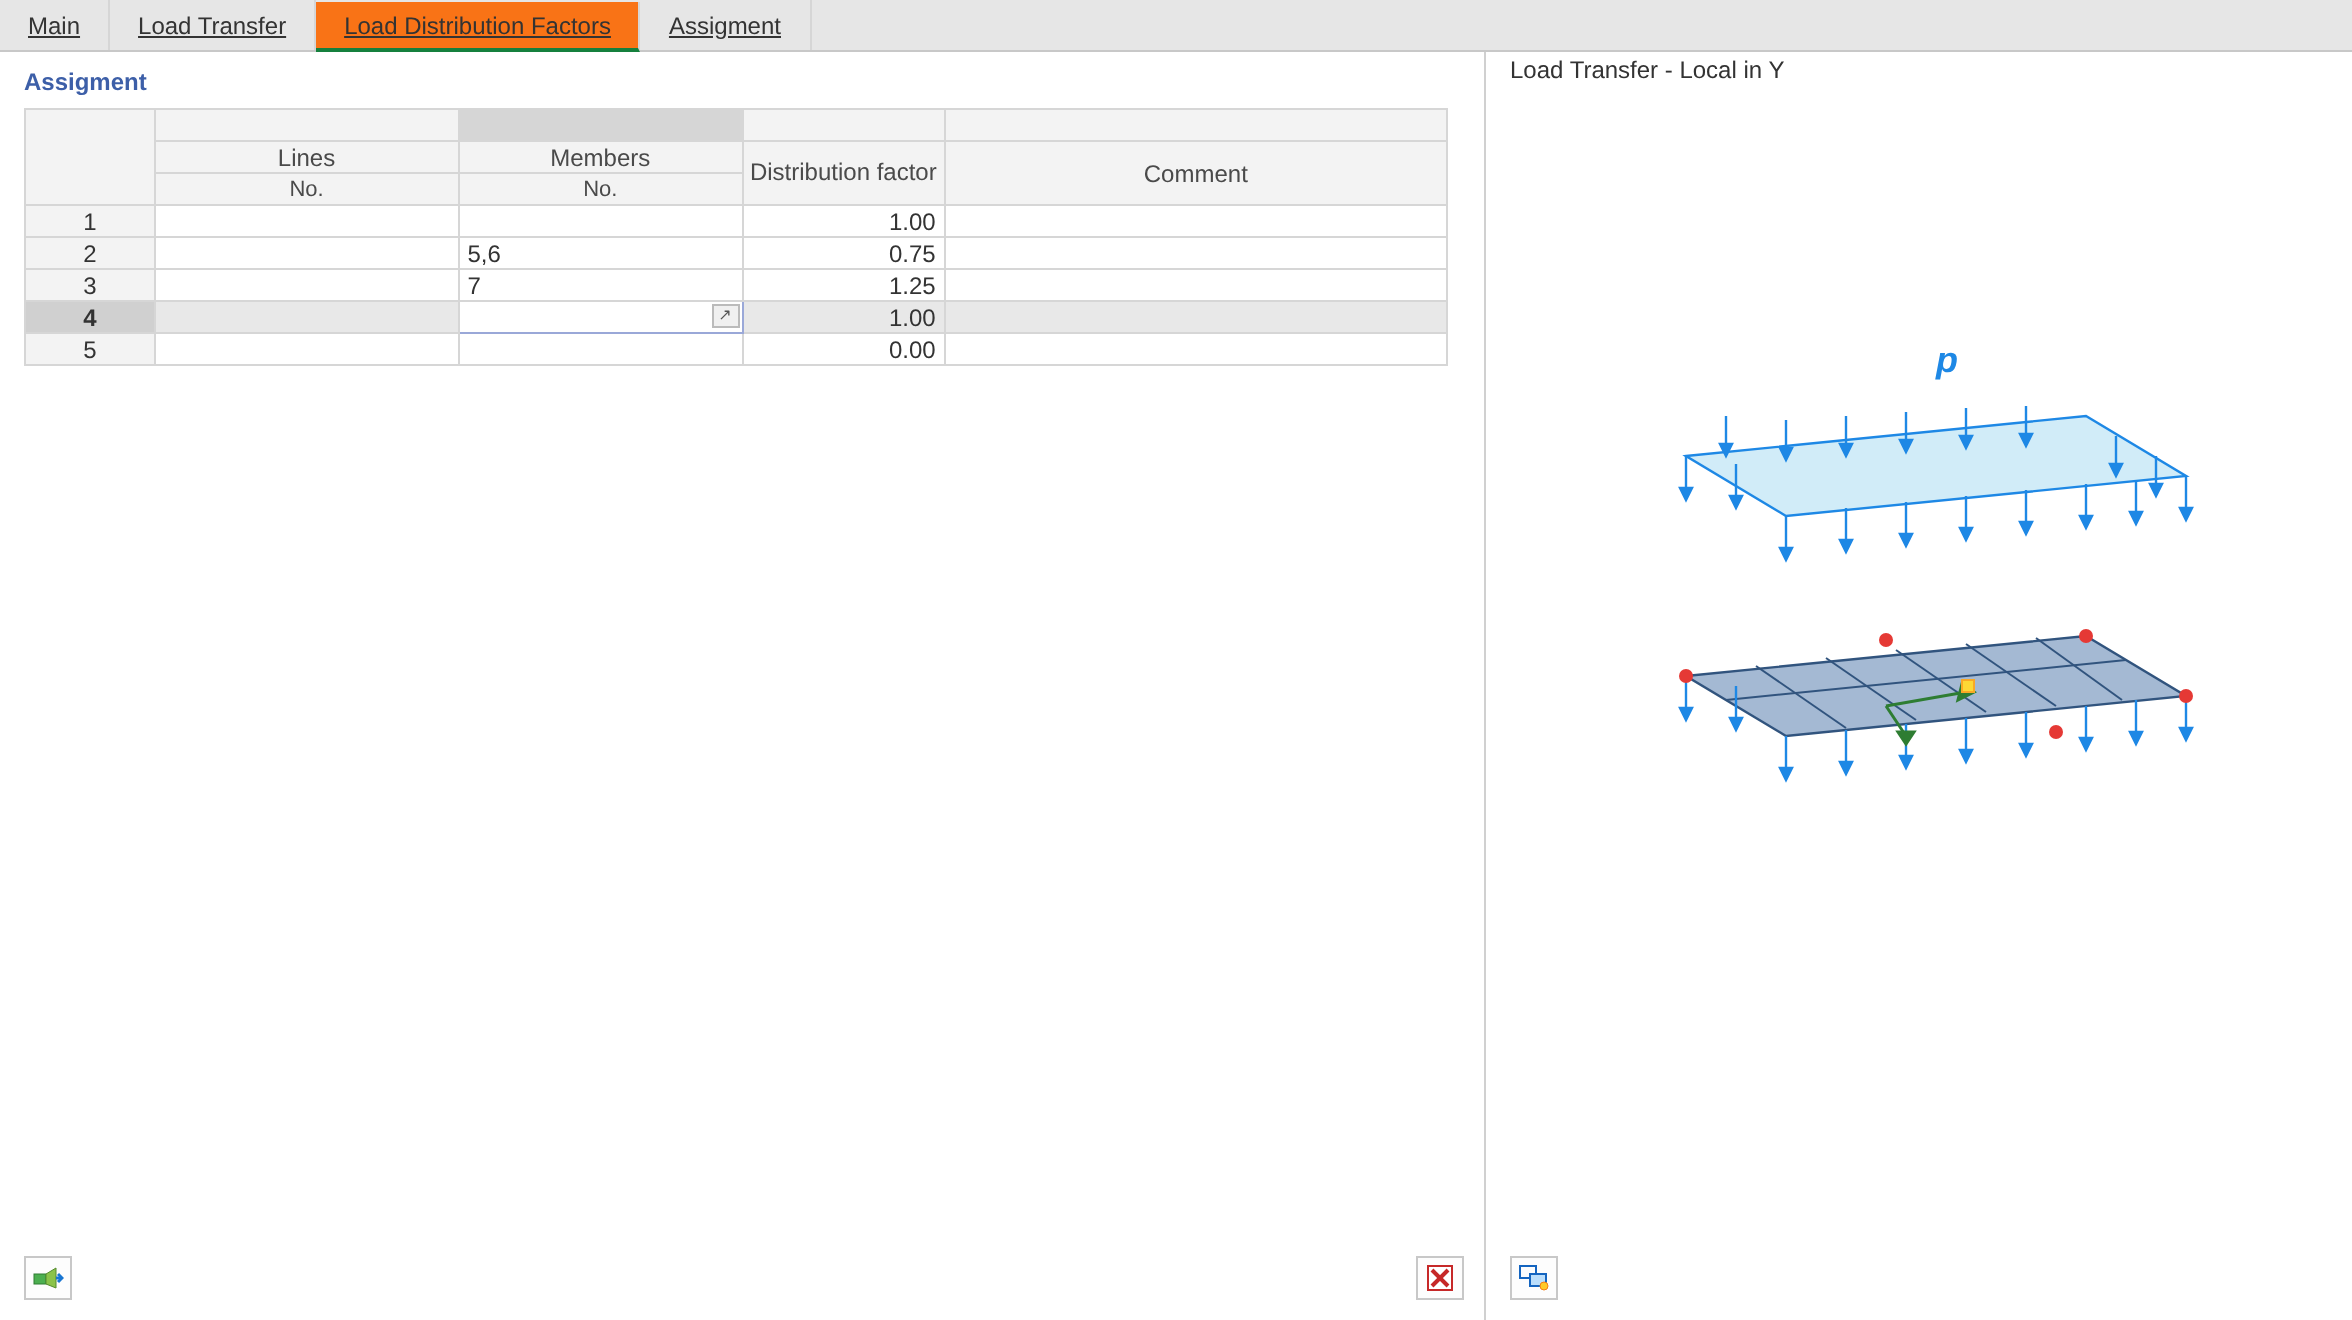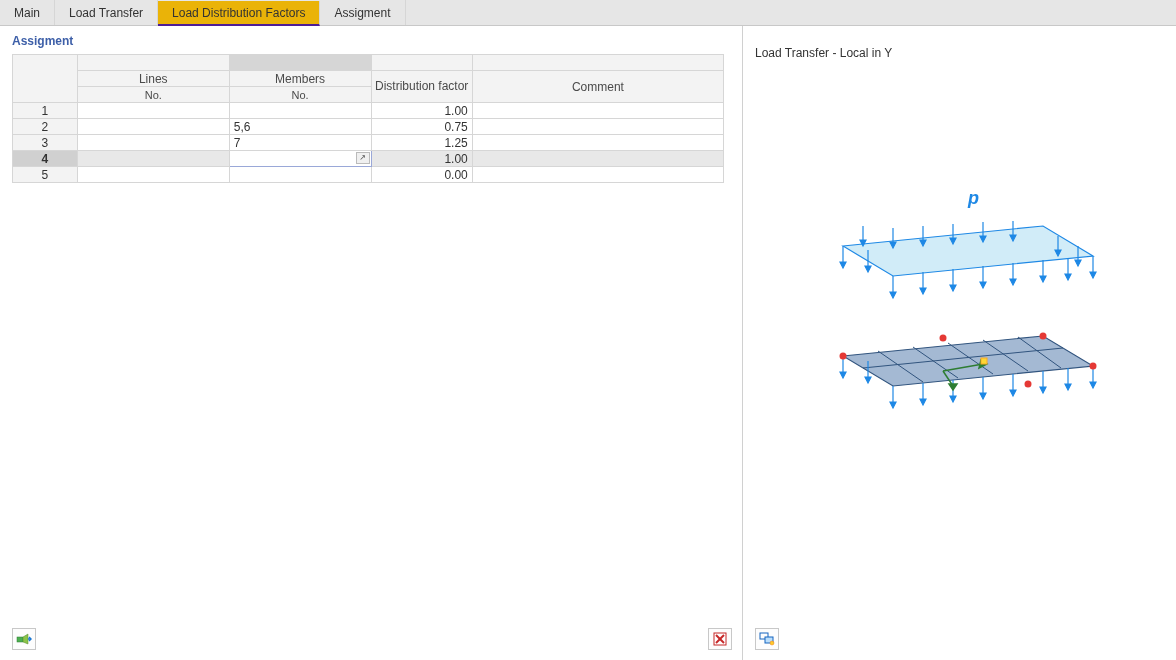--- a/index.html
+++ b/index.html
@@ -16,43 +16,44 @@
     border-bottom: 1px solid #c8c8c8;
     height: 26px;
   }
   .tab {
     padding: 5px 14px;
     cursor: pointer;
     border-right: 1px solid #d6d6d6;
     color: #333;
     display:flex;
     align-items:center;
+    text-decoration:underline;
   }
   .tab.active {
-    background: #eab308;
-    border-bottom: 2px solid #4c1d95;
+    background: #f97316;
+    border-bottom: 2px solid #15803d;
     position: relative;
     top: 1px;
   }
   .content {
     display: flex;
     height: calc(100% - 26px);
     min-height: 634px;
   }
   .left-panel {
     flex: 0 0 738px;
     display: flex;
     flex-direction: column;
     border-right: 1px solid #d0d0d0;
     padding: 8px 18px 6px 12px;
     position: relative;
   }
   .right-panel {
     flex: 1;
-    padding: 20px 6px 6px 12px;
+    padding: 2px 6px 6px 12px;
     position: relative;
   }
   .panel-title {
     color: #3d5fa8;
     font-weight: 600;
     margin-bottom: 6px;
   }
   .panel-title-right {
     color: #333;
     font-weight: 400;

